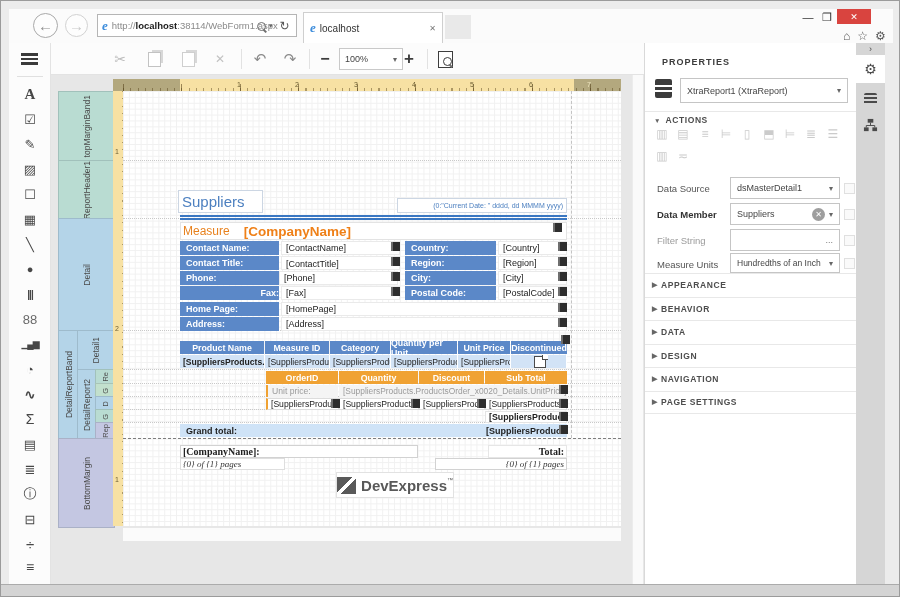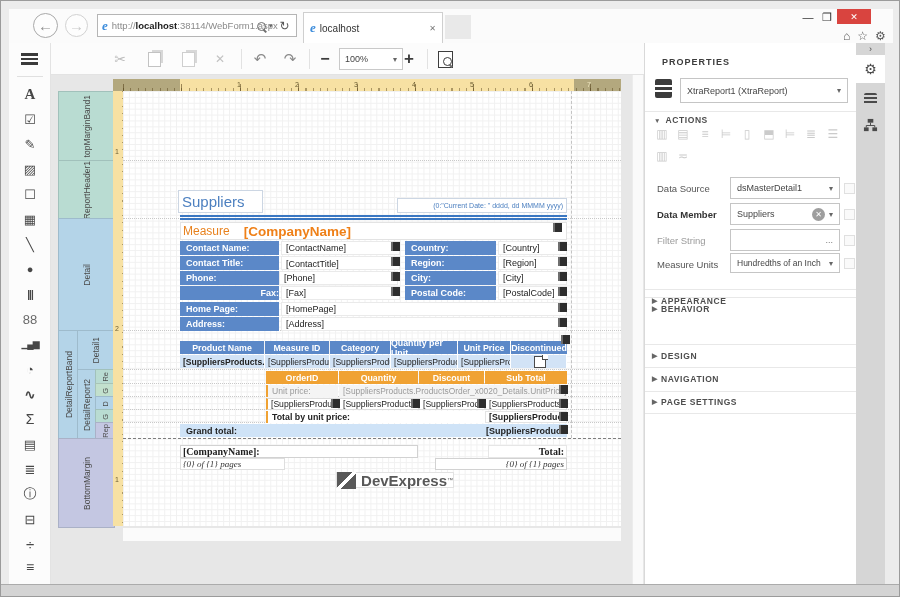--- a/index.html
+++ b/index.html
@@ -443,23 +443,20 @@
       <div class="abs ocell" style="left:296px;top:307px;width:66px;height:12px;">
           <span>[SuppliersProducts.</span>
         </div>
       <div class="abs ocell" style="left:362px;top:307px;width:82px;height:12px;">
           <span>[SuppliersProducts.Pro</span>
         </div>
       <div class="stag" style="left:208px;top:308px;"></div>
       <div class="stag" style="left:288px;top:308px;"></div>
       <div class="stag" style="left:354px;top:308px;"></div>
       <div class="stag" style="left:436px;top:308px;"></div>
-      <div class="abs" style="left:143px;top:320px;width:219px;height:12px;border-left:2px solid #f0a233;display:flex;align-items:center;padding-left:4px;font-size:8.8px;font-weight:bold;color:#222;box-sizing:border-box;background:#fff;">
-          <span>Total by unit price:</span>
-        </div>
       <div class="abs" style="left:362px;top:320px;width:82px;height:12px;background:#fff;border:1px solid #e4e4e4;display:flex;align-items:center;padding-left:3px;font-size:8.8px;font-weight:bold;color:#222;white-space:nowrap;overflow:hidden;">
           <span>[SuppliersProducts.Pro</span>
         </div>
       <div class="stag" style="left:436px;top:321px;"></div>
 
       <div class="abs" style="left:57px;top:333px;width:387px;height:13px;background:#cfe3f7;display:flex;align-items:center;padding-left:6px;font-size:9px;font-weight:bold;color:#1e1e1e;">
         <span>Grand total:</span>
         <span style="position:absolute;left:306px;white-space:nowrap;overflow:hidden;width:78px;">[SuppliersProducts.P</span>
       </div>
       <div class="stag" style="left:436px;top:334px;"></div>
@@ -469,21 +466,21 @@
         </div>
       <div class="abs serif" style="left:57px;top:367px;width:105px;height:12px;border:1px solid #dedede;background:#fff;display:flex;align-items:center;font-style:italic;font-size:9px;color:#333;padding-left:2px;">
           <span>{0} of {1} pages</span>
         </div>
       <div class="abs serif" style="left:365px;top:354px;width:79px;height:13px;display:flex;align-items:center;justify-content:flex-end;font-weight:bold;font-size:10px;color:#222;padding-right:2px;background:#fff;border:1px solid #e6e6e6;">
           <span>Total:</span>
         </div>
       <div class="abs serif" style="left:312px;top:367px;width:132px;height:12px;border:1px solid #d2d2d2;background:#fff;display:flex;align-items:center;justify-content:flex-end;font-style:italic;font-size:9px;color:#333;padding-right:2px;">
           <span>{0} of {1} pages</span>
         </div>
-      <div class="abs" style="left:213px;top:381px;width:118px;height:16px;border:1px solid #e2e2e2;background:#fff;display:flex;align-items:center;justify-content:center;">
+      <div class="abs" style="left:213px;top:381px;width:118px;height:26px;border:1px solid #e2e2e2;background:#fff;display:flex;align-items:center;justify-content:center;">
         <span class="dxlogo"></span>
         <span style="font-size:15px;font-weight:bold;color:#595959;">DevExpress</span>
         <span style="font-size:6px;color:#595959;align-self:flex-start;margin-top:4px;">™</span>
       </div>
     </div>
 
     <div class="abs" style="left:581px;top:0;width:11px;height:509px;background:#fafafa;border-left:1px solid #ececec;"></div>
     <div class="abs" style="left:72px;top:453px;width:498px;height:13px;background:#fbfbfb;"></div>
   </div>
 
@@ -535,27 +532,31 @@
     </div>
     <span class="pchk" style="left:199px;top:192px;"></span>
 
     <span class="abs plabel" style="left:12px;top:216px;">Measure Units</span>
     <div class="abs pbox" style="left:85px;top:210px;width:110px;height:20px;font-size:8.5px;">
       <span>Hundredths of an Inch</span>
         <span class="caret">▾</span>
     </div>
     <span class="pchk" style="left:199px;top:215px;"></span>
 
-    <div class="sect" style="top:230px;margin-top:16px;">
+    <div class="sect" style="top:230px;">
         <span class="arr">▶</span>
         <span>APPEARANCE</span>
       </div>
     <div class="sect" style="top:253.5px;">
         <span class="arr">▶</span>
         <span>BEHAVIOR</span>
+      </div>
+    <div class="sect" style="top:277px;">
+        <span class="arr">▶</span>
+        <span>DATA</span>
       </div>
     <div class="sect" style="top:300.5px;">
         <span class="arr">▶</span>
         <span>DESIGN</span>
       </div>
     <div class="sect" style="top:324px;">
         <span class="arr">▶</span>
         <span>NAVIGATION</span>
       </div>
     <div class="sect" style="top:347.5px;border-bottom:1px solid #e8e8e8;">

